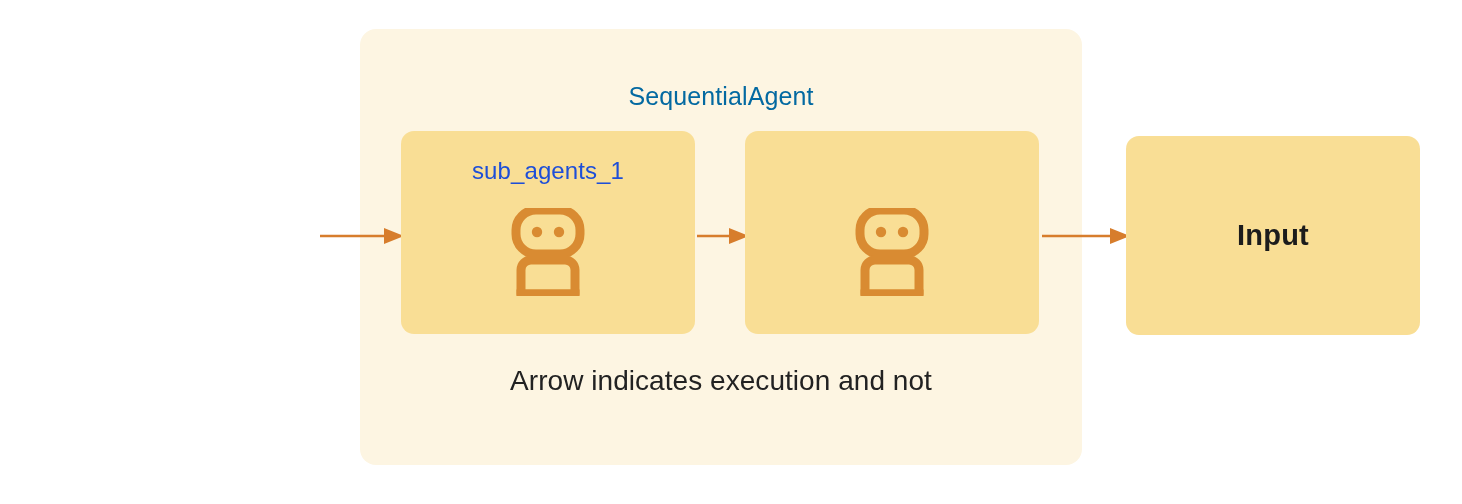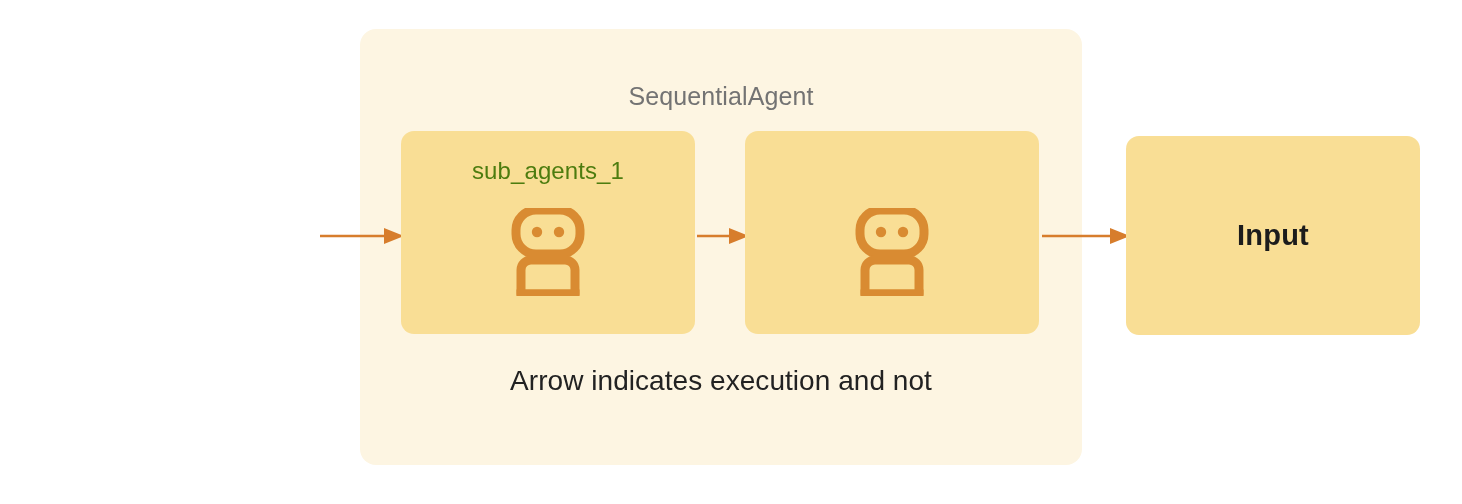--- a/index.html
+++ b/index.html
@@ -32,21 +32,21 @@
   }
 
   .container-title {
     position: absolute;
     left: 0;
     top: 52px;
     width: 100%;
     text-align: center;
     font-size: 25px;
     font-weight: 400;
-    color: #737373;
+    color: #0369a1;
     letter-spacing: 0.1px;
     line-height: 30px;
   }
 
   
   .box {
     position: absolute;
     background: #F9DE95;
     border-radius: 13px;
   }
@@ -88,21 +88,21 @@
   #agent-box-2 { left: 745px; }
 
   .agent-label {
     position: absolute;
     left: 0;
     top: 26px;
     width: 100%;
     text-align: center;
     font-size: 24px;
     font-weight: 400;
-    color: #4d7c0f;
+    color: #1d4ed8;
     line-height: 28px;
     letter-spacing: 0.1px;
   }
 
   .robot-icon {
     position: absolute;
     left: 50%;
     transform: translateX(-50%);
     top: 77px;
     width: 76px;

